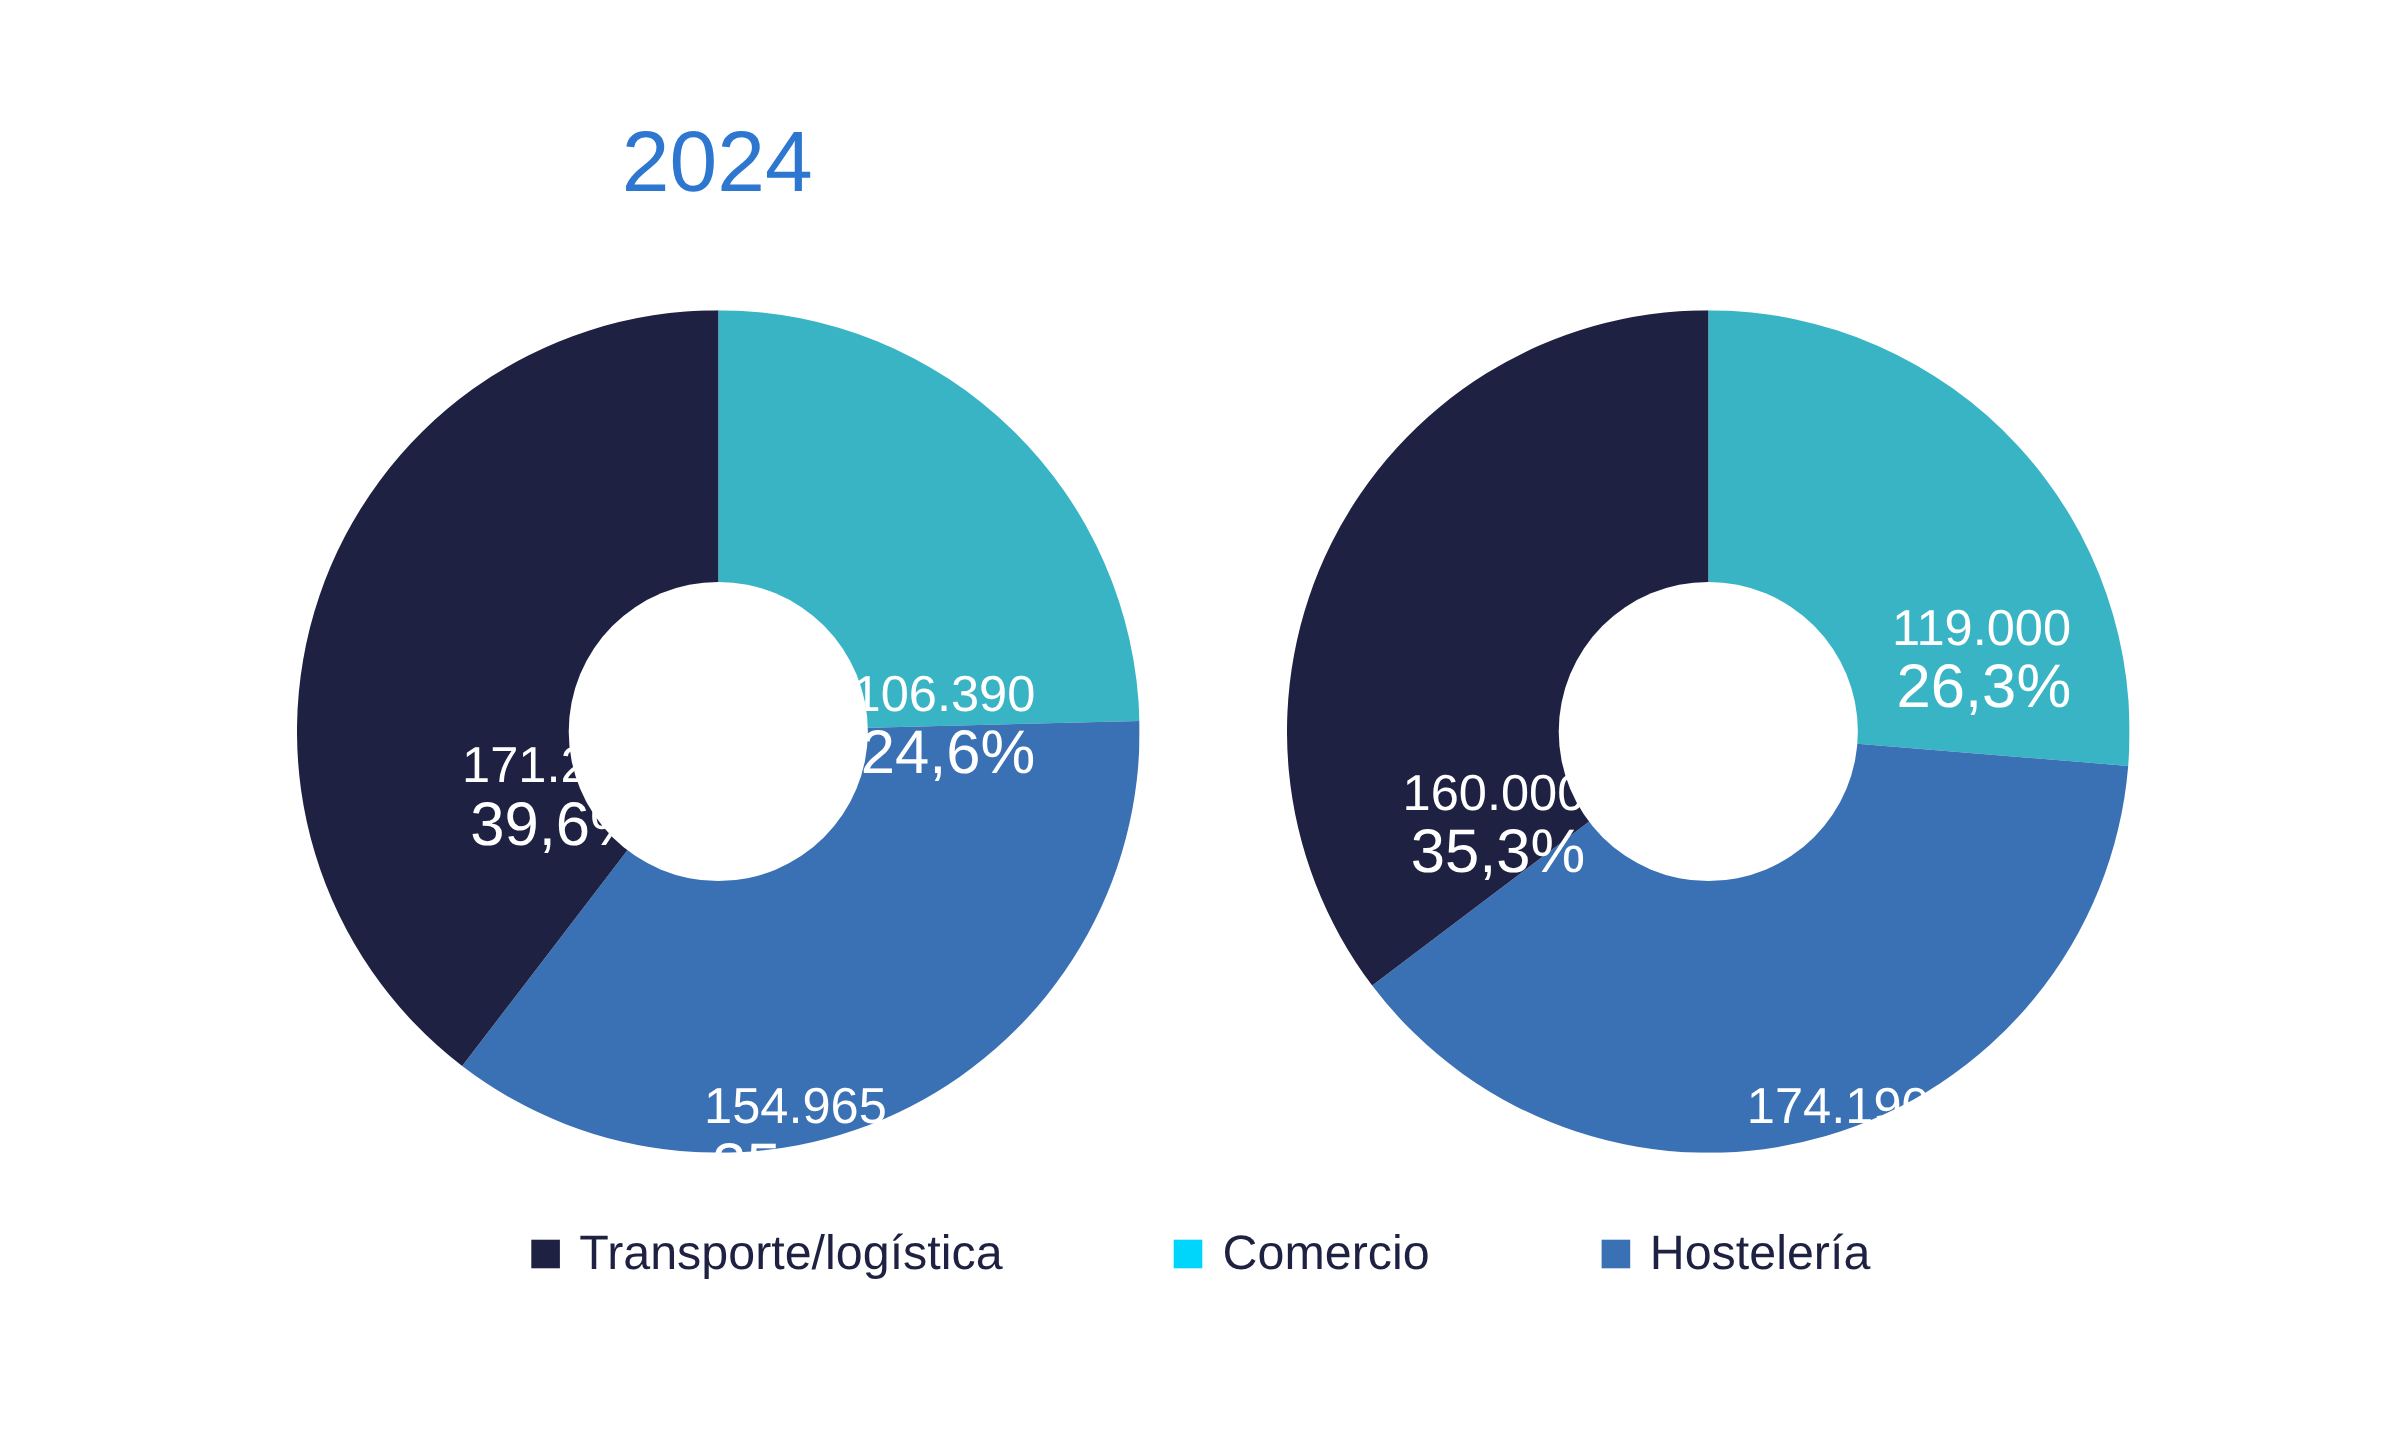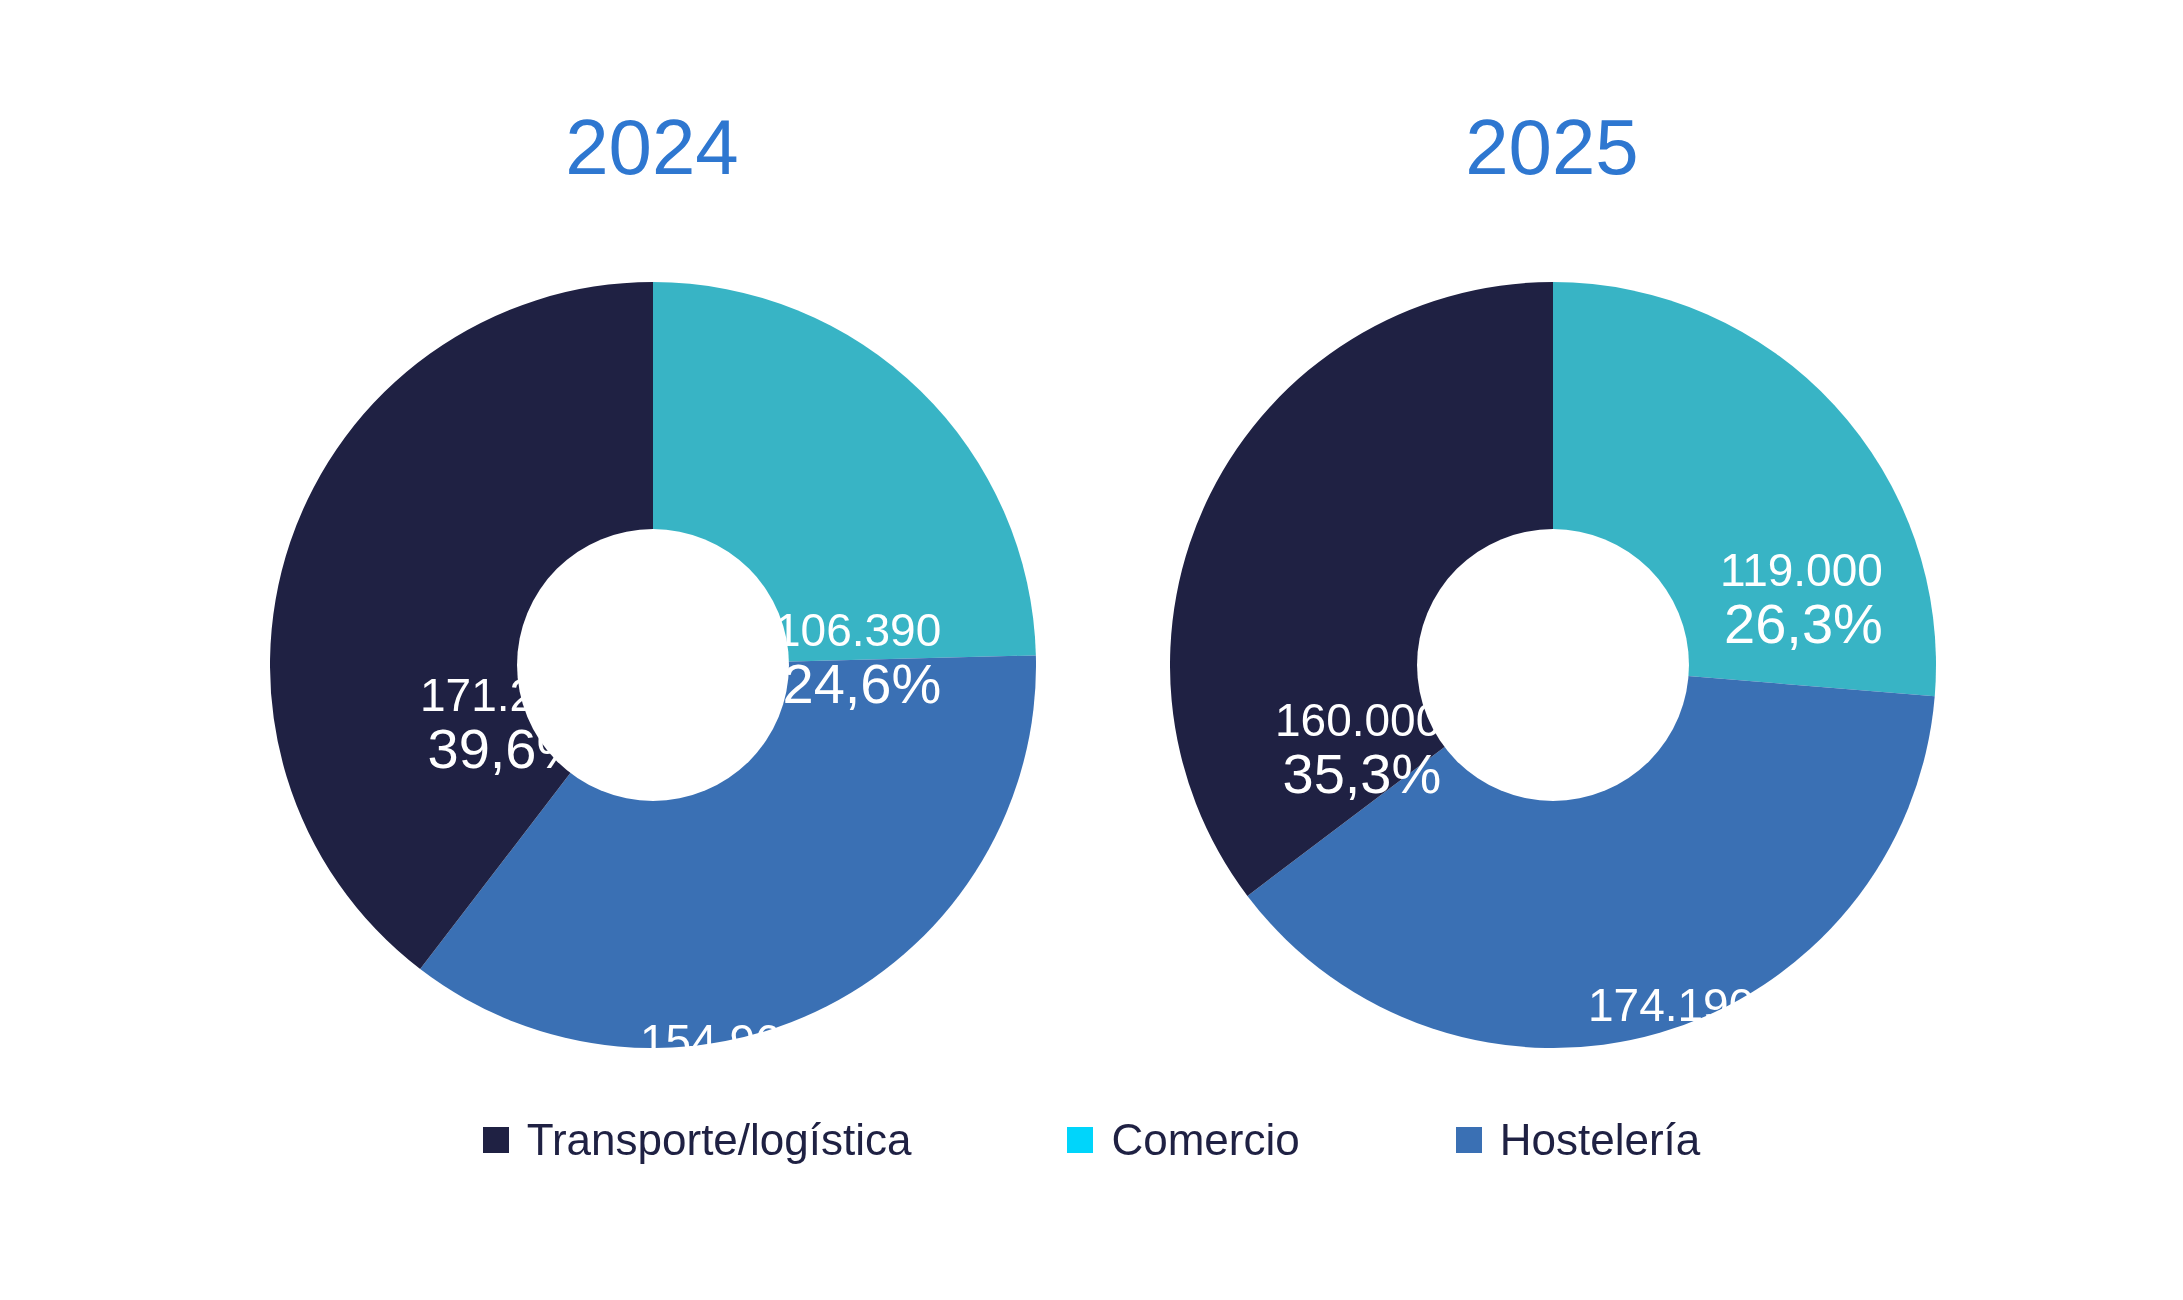--- a/index.html
+++ b/index.html
@@ -73,21 +73,21 @@
   .slice-pct {
     font-size: 56px;
     font-weight: 400;
     display: block;
     text-align: right;
   }
 
   
   #lbl-2024-comercio   { left: 505px; top: 325px; }
   #lbl-2024-transporte { left: 150px; top: 390px; }
-  #lbl-2024-hosteleria { left: 370px; top: 700px; margin-top: 36px; }
+  #lbl-2024-hosteleria { left: 370px; top: 700px; }
 
   
   #lbl-2025-comercio   { left: 550px; top: 265px; }
   #lbl-2025-transporte { left: 105px; top: 415px; }
   #lbl-2025-hosteleria { left: 400px; top: 700px; margin-left: 18px; }
 
   #legend {
     position: absolute;
     left: 0;
     top: 1118px;
@@ -148,21 +148,20 @@
 
       <div class="slice-label" id="lbl-2024-hosteleria">
         <span class="slice-value">154.965</span>
         <span class="slice-pct">35,8%</span>
       </div>
     </div>
   </div>
 
   <div class="chart-panel" id="panel-2025">
 
-    <div class="chart-title">2025</div>
 
     <div class="donut-wrap">
       <svg class="donut-svg" viewBox="0 0 766 766">
 
         <path fill="#38b4c5" d="M 383.00 0.00 A 383 383 0 0 1 764.72 414.25 L 383 383 Z"></path>
 
         <path fill="#3a70b4" d="M 764.72 414.25 A 383 383 0 0 1 77.44 613.92 L 383 383 Z"></path>
 
         <path fill="#1f2143" d="M 77.44 613.92 A 383 383 0 0 1 383.00 0.00 L 383 383 Z"></path>
         <circle cx="383" cy="383" r="135.97" fill="#ffffff"></circle>

